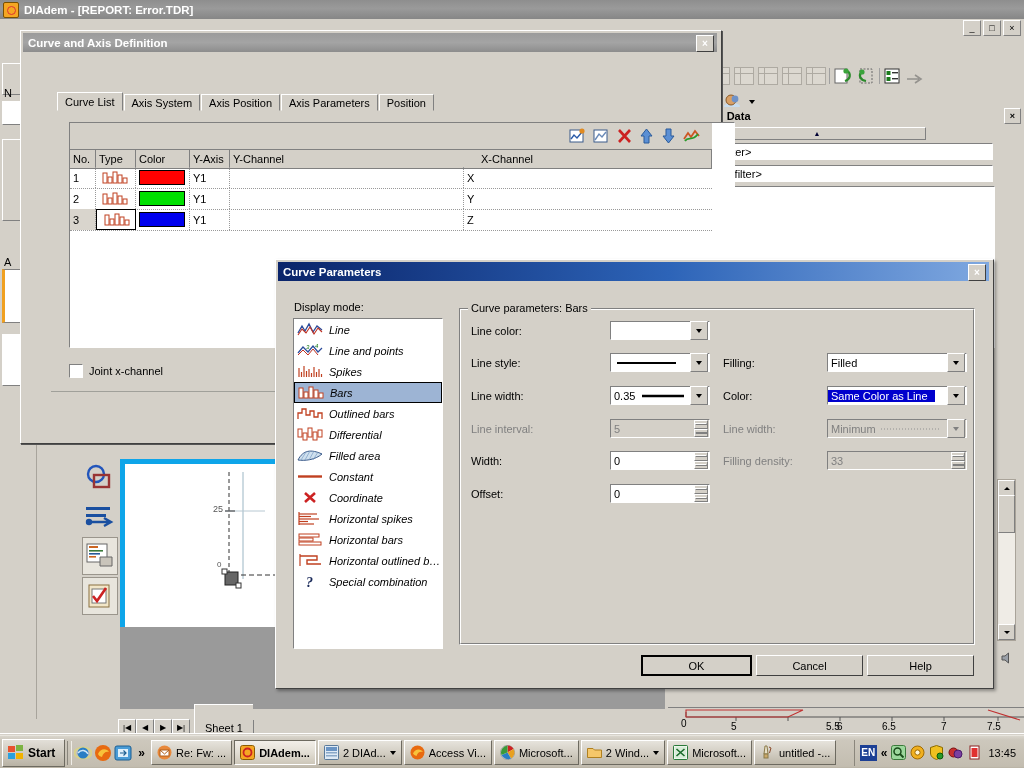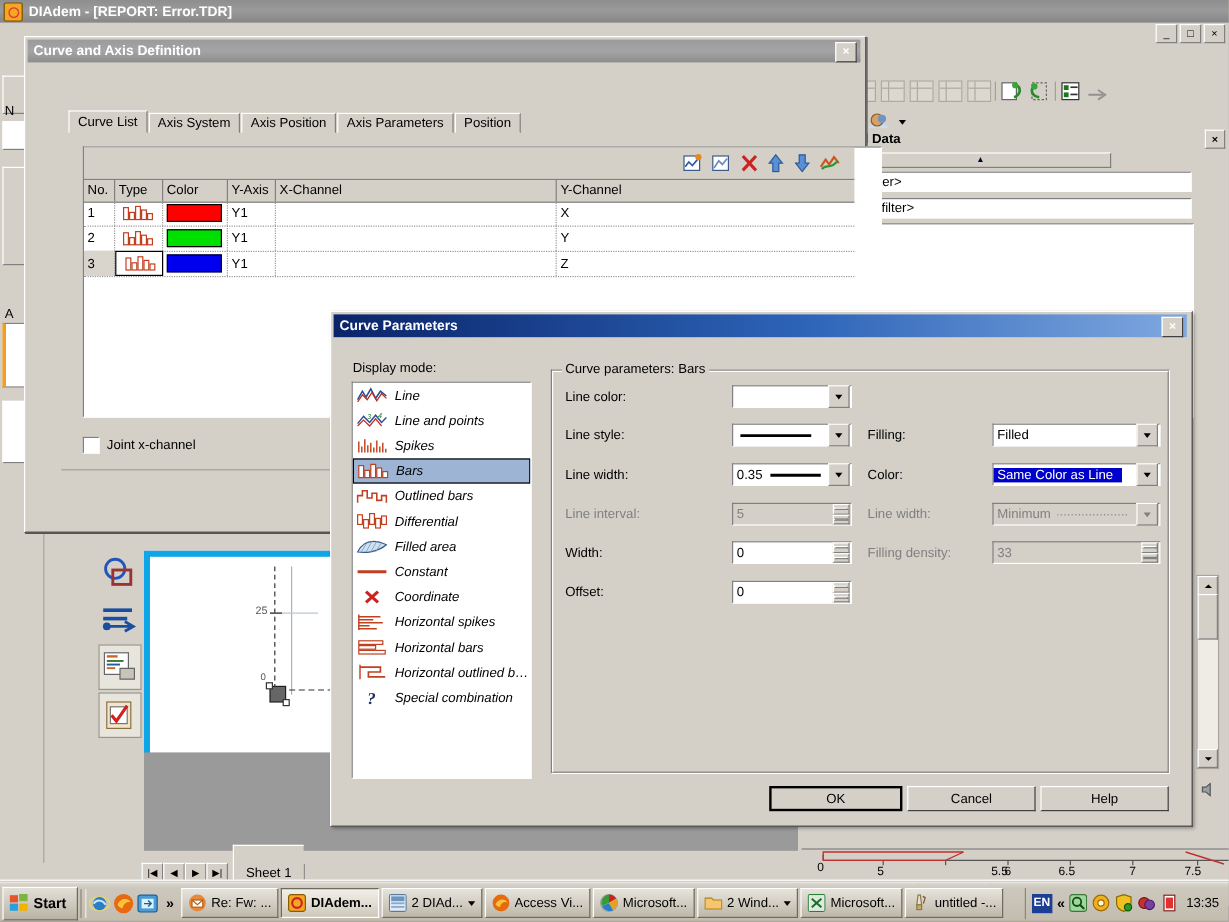--- a/index.html
+++ b/index.html
@@ -444,22 +444,22 @@
         <path d="M1 11 L5 5 L8 9 L12 3 L16 8" stroke="#cc5522" stroke-width="1.8" fill="none"></path>
         <path d="M2 13 C5 8 9 14 15 6" stroke="#2a9a2a" stroke-width="1.8" fill="none"></path>
       </svg>
     </div>
 
     <div id="ct-head">
       <div class="th" style="width:26px;">No.</div>
       <div class="th" style="width:40px;">Type</div>
       <div class="th" style="width:54px;">Color</div>
       <div class="th" style="width:40px;text-align:center;">Y-Axis</div>
+      <div class="th" style="width:248px;border-right:none;">Y-Channel</div>
       <div class="th" style="width:234px;">X-Channel</div>
-      <div class="th" style="width:248px;border-right:none;">Y-Channel</div>
     </div>
 
     <div class="tr" style="top:44px;">
       <div class="td" style="width:26px;">1</div>
       <div class="td typecell" style="width:40px;">
         <svg width="30" height="13">
           <rect x="1" y="2" width="4" height="10" fill="#fff" stroke="#c04020"></rect>
           <rect x="6" y="6" width="4" height="6" fill="#fff" stroke="#c04020"></rect>
           <rect x="11" y="1" width="4" height="11" fill="#fff" stroke="#c04020"></rect>
           <rect x="16" y="4" width="4" height="8" fill="#fff" stroke="#c04020"></rect>
@@ -890,15 +890,15 @@
       <circle cx="11" cy="11" r="3" fill="#2a9a2a" stroke="#0a5a0a"></circle>
     </svg>
     <svg class="trayico" viewBox="0 0 15 15">
       <circle cx="5.5" cy="7.5" r="4.5" fill="#c83030" stroke="#7a1010"></circle>
       <circle cx="10" cy="9" r="4" fill="#7a40a0" stroke="#4a1a6a"></circle>
     </svg>
     <svg class="trayico" viewBox="0 0 15 15">
       <rect x="3" y="1" width="9" height="13" fill="#fff" stroke="#8a2020"></rect>
       <rect x="4.5" y="3" width="6" height="9" fill="#e03030"></rect>
     </svg>
-    <span id="clock">13:35</span>
+    <span id="clock">13:45</span>
   </div>
 </div>
 
 </body></html>

